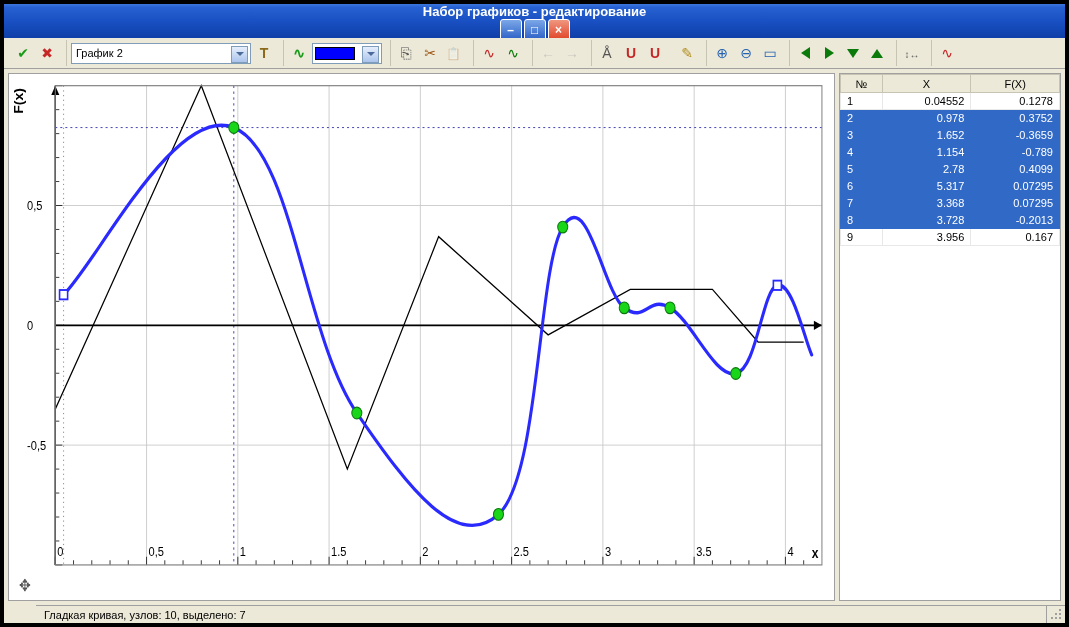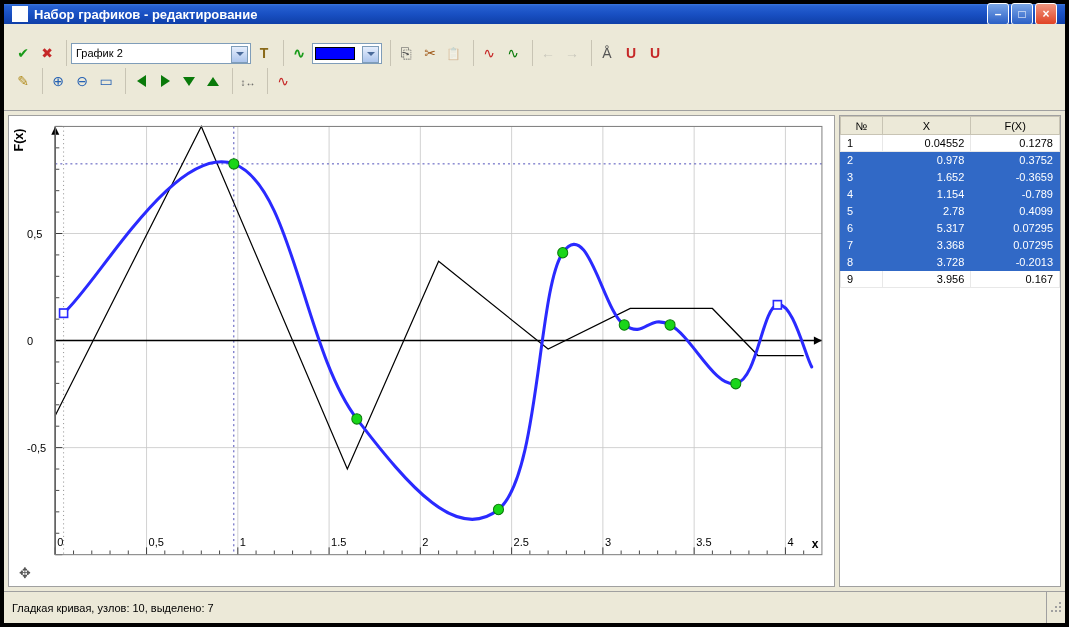--- a/index.html
+++ b/index.html
@@ -1,27 +1,27 @@
 <!DOCTYPE html>
 <html><head>
 <meta charset="utf-8">
 <style>
 * { box-sizing: border-box; margin: 0; padding: 0; }
 body { font-family: Tahoma, Arial, sans-serif; font-size: 11px; background: #000; width: 1069px; height: 627px; overflow: hidden; }
 .outer-frame { border: 4px solid #000; width: 1069px; height: 627px; }
 .window { width: 100%; height: 100%; background: #ece9d8; display: flex; flex-direction: column; }
-.titlebar { height: 20px; background: linear-gradient(to bottom, #3b77dd 0%, #2761d1 10%, #1950c3 50%, #0f3fa8 100%); display: flex; align-items: center; padding: 0 8px; color: #fff; font-weight: bold; font-size: 13px; }
+.titlebar { height: 34px; background: linear-gradient(to bottom, #3b77dd 0%, #2761d1 10%, #1950c3 50%, #0f3fa8 100%); display: flex; align-items: center; padding: 0 20px; color: #fff; font-weight: bold; font-size: 13px; flex-direction: column; }
 .titlebar .app-icon { width: 16px; height: 16px; background: #fff; margin-right: 6px; }
 .titlebar .title-text { flex: 1; }
 .win-controls { display: flex; gap: 2px; }
 .win-btn { width: 22px; height: 22px; border-radius: 3px; border: 1px solid #fff; display: flex; align-items: center; justify-content: center; font-weight: bold; font-size: 12px; }
 .win-min, .win-max { background: linear-gradient(to bottom, #7ba7e8, #2a5fc5); color: #fff; }
 .win-close { background: linear-gradient(to bottom, #f09680, #e04325); color: #fff; }
 
-.toolbars { background: #ece9d8; border-bottom: 1px solid #a0a0a0; padding: 16px 4px; display: flex; flex-direction: column; gap: 2px; }
+.toolbars { background: #ece9d8; border-bottom: 1px solid #a0a0a0; padding: 2px 4px; display: flex; flex-direction: row; gap: 2px; }
 .tb-row { display: flex; align-items: center; gap: 4px; }
 .tb-group { display: flex; align-items: center; gap: 2px; padding: 0 4px; border-left: 1px solid #c8c4b4; height: 26px; }
 .tb-group:first-child { border-left: none; }
 .tb-btn { width: 22px; height: 22px; border: 1px solid transparent; background: transparent; display: flex; align-items: center; justify-content: center; cursor: pointer; font-size: 14px; }
 .tb-btn.disabled { opacity: 0.35; cursor: default; }
 .tb-sel { height: 21px; border: 1px solid #7f9db9; background: #fff; font-size: 11px; padding: 0 20px 0 4px; min-width: 180px; position: relative; display: flex; align-items: center; }
 .tb-sel::after { content: ""; position: absolute; right: 2px; top: 2px; width: 15px; height: 15px; background: linear-gradient(to bottom,#e6eefc,#abc4ec); border: 1px solid #7f9db9; }
 .tb-sel::before { content: ""; position: absolute; right: 6px; top: 8px; border-left: 4px solid transparent; border-right: 4px solid transparent; border-top: 4px solid #4a6a9a; z-index: 2; }
 .color-sel { height: 21px; width: 70px; border: 1px solid #7f9db9; background: #fff; display: flex; align-items: center; padding: 2px; position: relative; }
 .color-sel .swatch { width: 40px; height: 13px; background: #0000ff; border: 1px solid #000; }
@@ -32,21 +32,21 @@
 .chart-area { flex: 1; position: relative; background: #fff; margin: 4px; border: 1px solid #a0a0a0; }
 .chart-area svg { width: 100%; height: 100%; display: block; }
 
 .data-panel { width: 222px; background: #fff; margin: 4px 4px 4px 0; border: 1px solid #a0a0a0; overflow-y: auto; }
 .dt { width: 100%; border-collapse: collapse; font-size: 11px; }
 .dt th { background: #ece9d8; border: 1px solid #c8c4b4; padding: 2px 6px; font-weight: normal; height: 18px; }
 .dt td { border: 1px solid #e8e8e8; padding: 1px 6px; text-align: right; height: 17px; }
 .dt td:first-child { text-align: left; padding-left: 6px; }
 .dt tr.sel td { background: #3169c6; color: #fff; border-color: #3169c6; }
 
-.statusbar { height: 32px; background: #ece9d8; border-top: 1px solid #a0a0a0; display: flex; align-items: center; font-size: 11px; }
+.statusbar { height: 18px; background: #ece9d8; border-top: 1px solid #a0a0a0; display: flex; align-items: center; font-size: 11px; margin-left: 32px; }
 .statusbar .cell { padding: 0 8px; border-right: 1px solid #a0a0a0; height: 100%; display: flex; align-items: center; }
 .statusbar .cell.flex { flex: 1; }
 .grip { width: 18px; display: flex; align-items: flex-end; justify-content: flex-end; padding: 2px; }
 
 .ic { width: 16px; height: 16px; display: inline-block; }
 .green-check::before { content: "✔"; color: #1a9b1a; }
 .red-x::before { content: "✖"; color: #c62828; }
 .hammer::before { content: "T"; color: #8a6a1a; font-weight: bold; }
 .wave::before { content: "∿"; color: #1a9b1a; font-weight: bold; }
 .copy::before { content: "⎘"; color: #555; }

